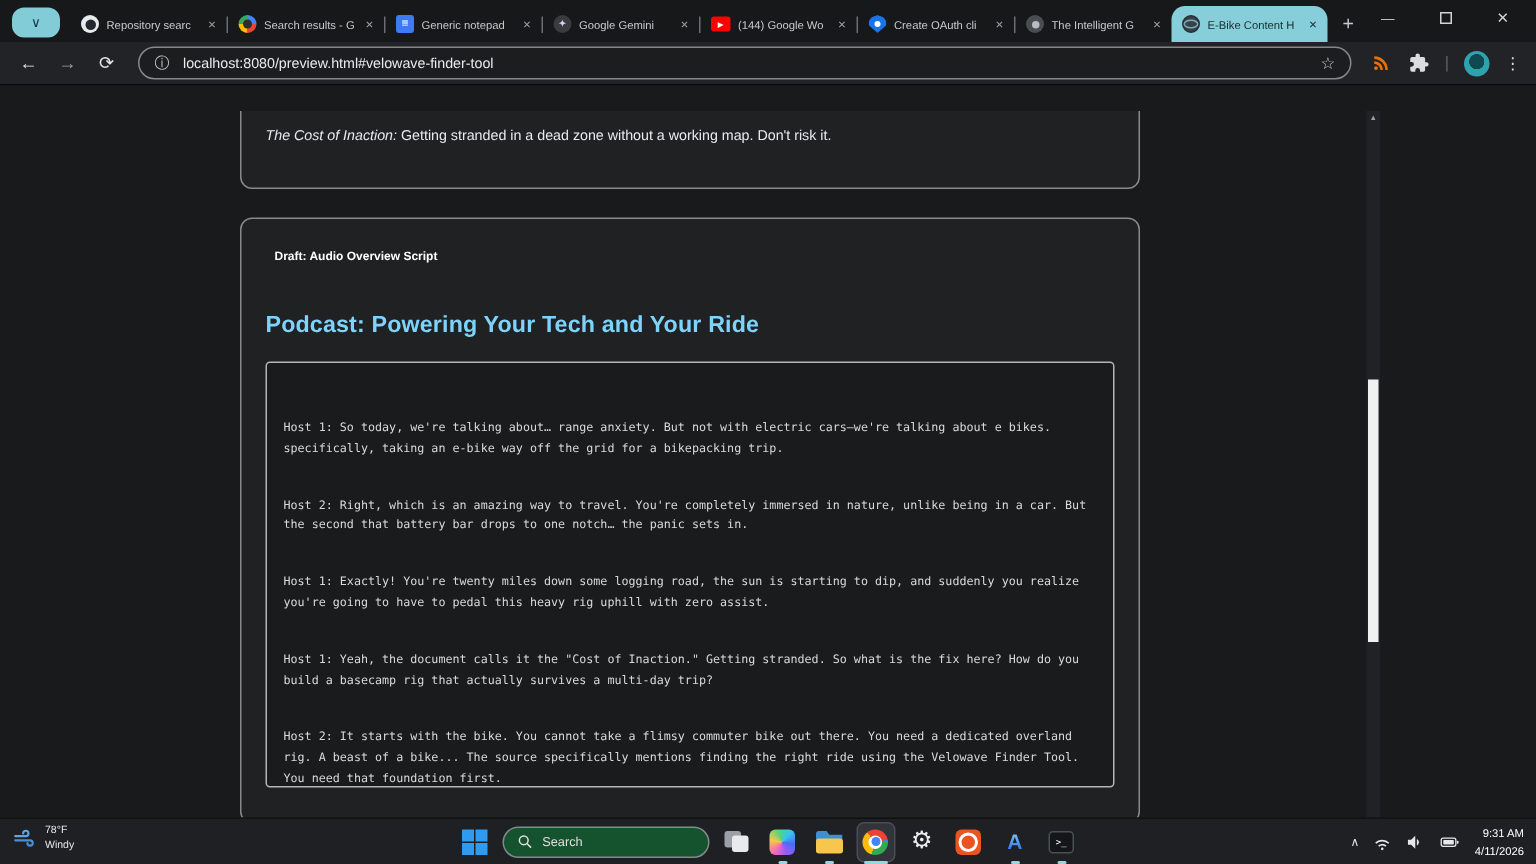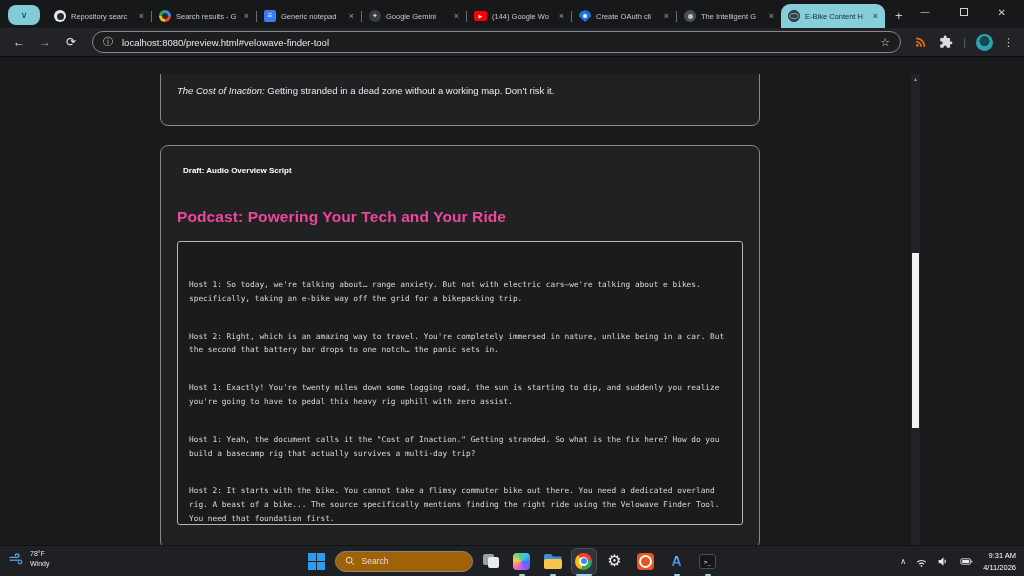--- a/index.html
+++ b/index.html
@@ -64,21 +64,21 @@
   
   .viewport { position:absolute; left:0; top:74px; width:920px; height:487px;
     background:#191a1b; overflow:hidden; }
   .card { position:absolute; left:50%; transform:translateX(-50%); width:600px;
     background:#202123; border:1px solid #8a8a8a; border-radius:8px; }
   .card-note { top:-20px; height:72px; display:flex; align-items:center; padding:0 16px; }
   .note-text { font-size:9.5px; color:#e8eaed; }
   .note-text .it { font-style:italic; }
   .card-draft { top:71px; height:404px; padding:20px 16px; }
   .draft-label { margin-left:6px; font-size:8px; font-weight:bold; color:#ffffff; }
-  .draft-heading { margin-top:33px; font-size:15.5px; font-weight:bold; color:#ec4899; letter-spacing:.1px; }
+  .draft-heading { margin-top:33px; font-size:15.5px; font-weight:bold; color:#7dd3fc; letter-spacing:.1px; }
   .script-box { margin-top:15px; height:284px; background:#1a1b1c;
     border:1px solid #b5b5b5; border-radius:3px; padding:12px 11px; overflow:hidden; }
   .script-box p { font-family:"DejaVu Sans Mono", monospace; font-size:7.8px;
     line-height:13.8px; color:#d9d9d9; margin-bottom:14px;margin-top:24px; }
 
   
   .scrollbar { position:absolute; right:0; top:0; width:9px; height:487px; background:#202225; }
   .sb-arrow { position:absolute; left:0; width:9px; text-align:center; font-size:5px; color:#9aa0a6; }
   .sb-up { top:2px; } .sb-down { bottom:2px; }
   .sb-thumb { position:absolute; left:1px; top:179px; width:7px; height:175px; background:#f1f1f1; }
@@ -89,21 +89,21 @@
   .weather { position:absolute; left:8px; top:3px; display:flex; align-items:center; gap:5px; }
   .weather-text { font-size:7px; color:#e6e6e6; line-height:1.45; }
   .tb-center { margin:0 auto; display:flex; align-items:center; gap:5px; height:31px; }
   .task-ic { position:relative; width:26px; height:31px; display:flex; align-items:center;
     justify-content:center; flex:none; }
   .task-ic .dash { position:absolute; bottom:1px; left:50%; transform:translateX(-50%);
     width:6px; height:2px; border-radius:2px; background:#9dd3dc; }
   .task-ic.active-app { background:#31343a; border:1px solid #4a4d52; border-radius:5px; height:27px; }
   .task-ic.active-app .dash { width:16px; bottom:-2px; }
   .search-pill { width:138px; height:21px; border:1px solid #86898c; border-radius:11px;
-    background:#a16207; display:flex; align-items:center; gap:7px; padding:0 9px;
+    background:#14532d; display:flex; align-items:center; gap:7px; padding:0 9px;
     color:#e0e0e0; font-size:8.5px; flex:none; }
   .start-logo { width:17px; height:17px; display:grid; grid-template-columns:8px 8px;
     grid-template-rows:8px 8px; gap:1px; }
   .start-logo span { background:#2f9bf0; }
   .taskview { position:relative; width:16px; height:14px; }
   .taskview::before { content:""; position:absolute; left:0; top:0; width:11px; height:11px;
     background:#9aa0a6; border-radius:2px; }
   .taskview::after { content:""; position:absolute; right:0; bottom:0; width:11px; height:11px;
     background:#e8eaed; border-radius:2px; }
   .copilot { width:17px; height:17px; border-radius:4px;

